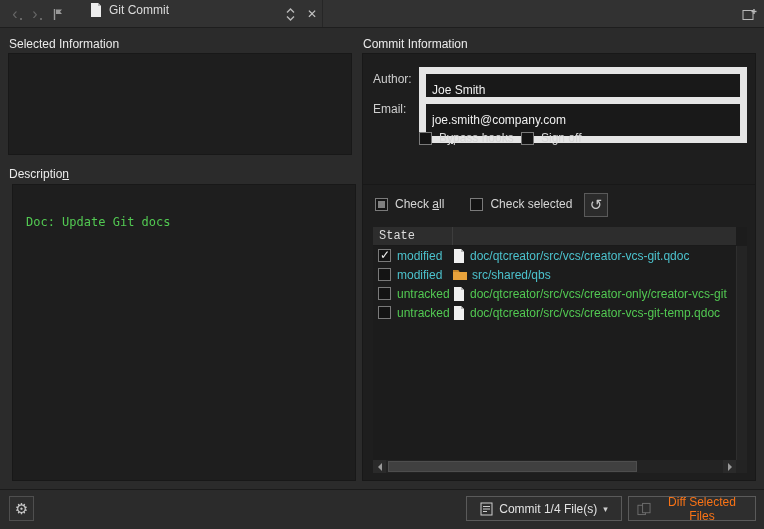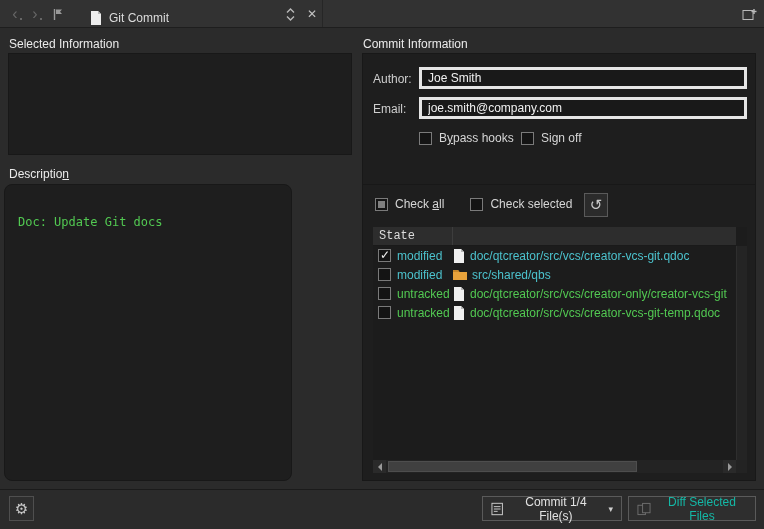--- a/index.html
+++ b/index.html
@@ -24,54 +24,54 @@
     color: #b9b9b9; cursor: default;
   }
   .tb-btn .glyph { font-size: 16px; line-height: 1; }
   .tb-btn.disabled { color: #666; }
   .nav-dot { position: absolute; width: 2px; height: 2px; background: currentColor; right: 4px; bottom: 5px; }
   #tb-back { left: 4px; }
   #tb-forward { left: 24px; }
   #tb-pin { left: 46px; }
   .doc-combo {
     position: absolute; left: 86px; top: 3px; height: 22px;
-    display: flex; align-items: flex-end; gap: 7px; color: #dcdcdc; padding: 0 4px;
+    display: flex; align-items: flex-start; gap: 7px; color: #dcdcdc; padding: 0 4px;
   }
   #tb-switch { left: 279px; }
   #tb-close { left: 301px; }
   .tb-close-glyph { font-size: 12px; color: #c2c2c2; }
   .tb-sep { position: absolute; left: 322px; top: 0; bottom: 0; width: 1px; background: #262626; }
   #tb-split { right: 4px; left: auto; }
 
   
   .sec-label { position: absolute; color: #ebebeb; }
   #lbl-general { left: 9px;  top: 37px; }
   #lbl-commit  { left: 363px; top: 37px; }
   #lbl-desc    { left: 9px;  top: 167px; }
   #lbl-files   { left: 366px; top: 167px; }
   .mn { text-decoration: underline; }
 
   
   .panel { position: absolute; background: #1e1e1e; border: 1px solid #181818; }
   #panel-general { left: 8px;   top: 53px;  width: 344px; height: 102px; }
   #panel-commit  { left: 362px; top: 53px;  width: 394px; height: 132px; }
-  #panel-desc    { left: 4px;   top: 184px; width: 288px; height: 297px; border-radius: 8px; }
+  #panel-desc    { left: 12px;   top: 184px; width: 344px; height: 297px; }
   #panel-files   { left: 362px; top: 184px; width: 394px; height: 297px; }
 
   
   .info-row { position: absolute; left: 16px; display: flex; }
   .info-label { width: 64px; color: #cfcfcf; }
   .link { color: #52c952; text-decoration: underline; cursor: pointer; }
 
   
   .form-label { position: absolute; left: 10px; color: #cfcfcf; }
   .text-input {
     position: absolute; left: 56px; width: 328px; height: 22px;
-    background: #191919; border: 3px solid #e5e5e5; color: #f0f0f0;
-    font: 12px "Liberation Sans", sans-serif; padding: 0 6px; outline: none;
+    background: #191919; border: 7px solid #e5e5e5; color: #f0f0f0;
+    font: 12px "Liberation Sans", sans-serif; padding: 16px 6px; outline: none;
   }
   .cb-label { display: flex; align-items: center; gap: 7px; color: #d6d6d6; cursor: default; }
   .cb {
     width: 13px; height: 13px; flex: 0 0 auto;
     border: 1px solid #7a7a7a; background: #141414; position: relative;
   }
   .cb.checked::before {
     content: "\2713"; position: absolute; left: 1px; top: -2px;
     color: #ededed; font-size: 12px; line-height: 14px;
   }
@@ -119,22 +119,22 @@
     position: absolute; left: 9px; top: 496px; width: 25px; height: 25px;
     border: 1px solid #4f4f4f; background: #2e2e2e; color: #c9c9c9;
     display: flex; align-items: center; justify-content: center; font-size: 15px;
   }
   .btn {
     position: absolute; top: 496px; height: 25px;
     border: 1px solid #5a5a5a; background: #2e2e2e; color: #e2e2e2;
     display: flex; align-items: center; justify-content: center; gap: 6px;
     padding: 0 8px; font-size: 12px; cursor: default;
   }
-  #btn-commit { right: 142px; width: 140px; }
-  #btn-diff { right: 8px; width: 128px; color: #14b8a6; }
+  #btn-commit { right: 142px; width: 156px; }
+  #btn-diff { right: 8px; width: 128px; color: #f97316; }
   .dd-arrow { font-size: 9px; color: #cfcfcf; }
 
   svg { display: block; }
 </style>
 </head>
 <body>
 
 <div class="app">
 
   <div class="toolbar">

